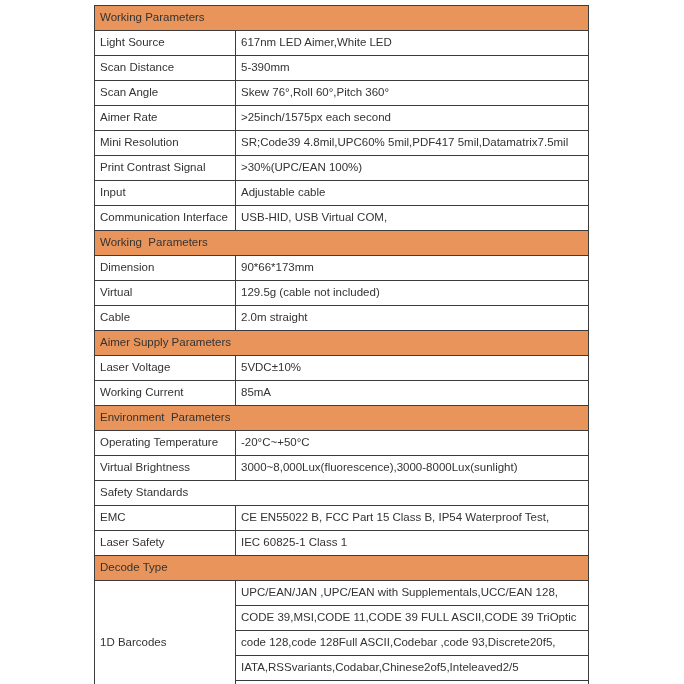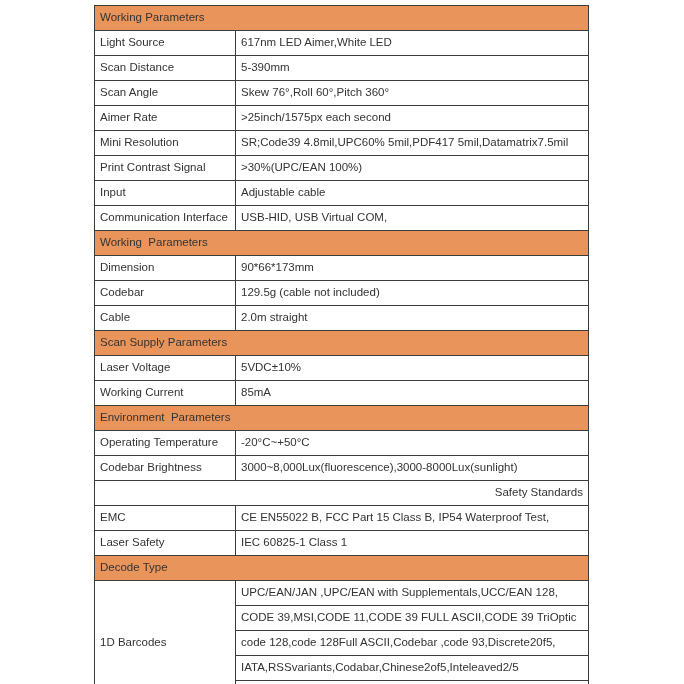--- a/index.html
+++ b/index.html
@@ -37,21 +37,20 @@
     overflow: hidden;
     line-height: 1.15;
   }
   td.sec {
     background: #e9945a;
     border: 2px solid #333333;
     color: #333333;
   }
   td.fullrow {
     background: #ffffff;
-    text-align: right;
   }
   col.c-label { width: 141px; }
   col.c-value { width: 353px; }
 </style>
 </head>
 <body>
 
 <div class="page">
   <table class="spec">
     <colgroup>
@@ -97,49 +96,49 @@
       </tr>
 
       <tr>
         <td class="sec" colspan="2">Working  Parameters</td>
       </tr>
       <tr>
         <td>Dimension</td>
         <td>90*66*173mm</td>
       </tr>
       <tr>
-        <td>Codebar</td>
+        <td>Virtual</td>
         <td>129.5g (cable not included)</td>
       </tr>
       <tr>
         <td>Cable</td>
         <td>2.0m straight</td>
       </tr>
 
       <tr>
-        <td class="sec" colspan="2">Scan Supply Parameters</td>
+        <td class="sec" colspan="2">Aimer Supply Parameters</td>
       </tr>
       <tr>
         <td>Laser Voltage</td>
         <td>5VDC±10%</td>
       </tr>
       <tr>
         <td>Working Current</td>
         <td>85mA</td>
       </tr>
 
       <tr>
         <td class="sec" colspan="2">Environment  Parameters</td>
       </tr>
       <tr>
         <td>Operating Temperature</td>
         <td>-20°C~+50°C</td>
       </tr>
       <tr>
-        <td>Codebar Brightness</td>
+        <td>Virtual Brightness</td>
         <td>3000~8,000Lux(fluorescence),3000-8000Lux(sunlight)</td>
       </tr>
 
       <tr>
         <td class="fullrow" colspan="2">Safety Standards</td>
       </tr>
       <tr>
         <td>EMC</td>
         <td>CE EN55022 B, FCC Part 15 Class B, IP54 Waterproof Test,</td>
       </tr>

